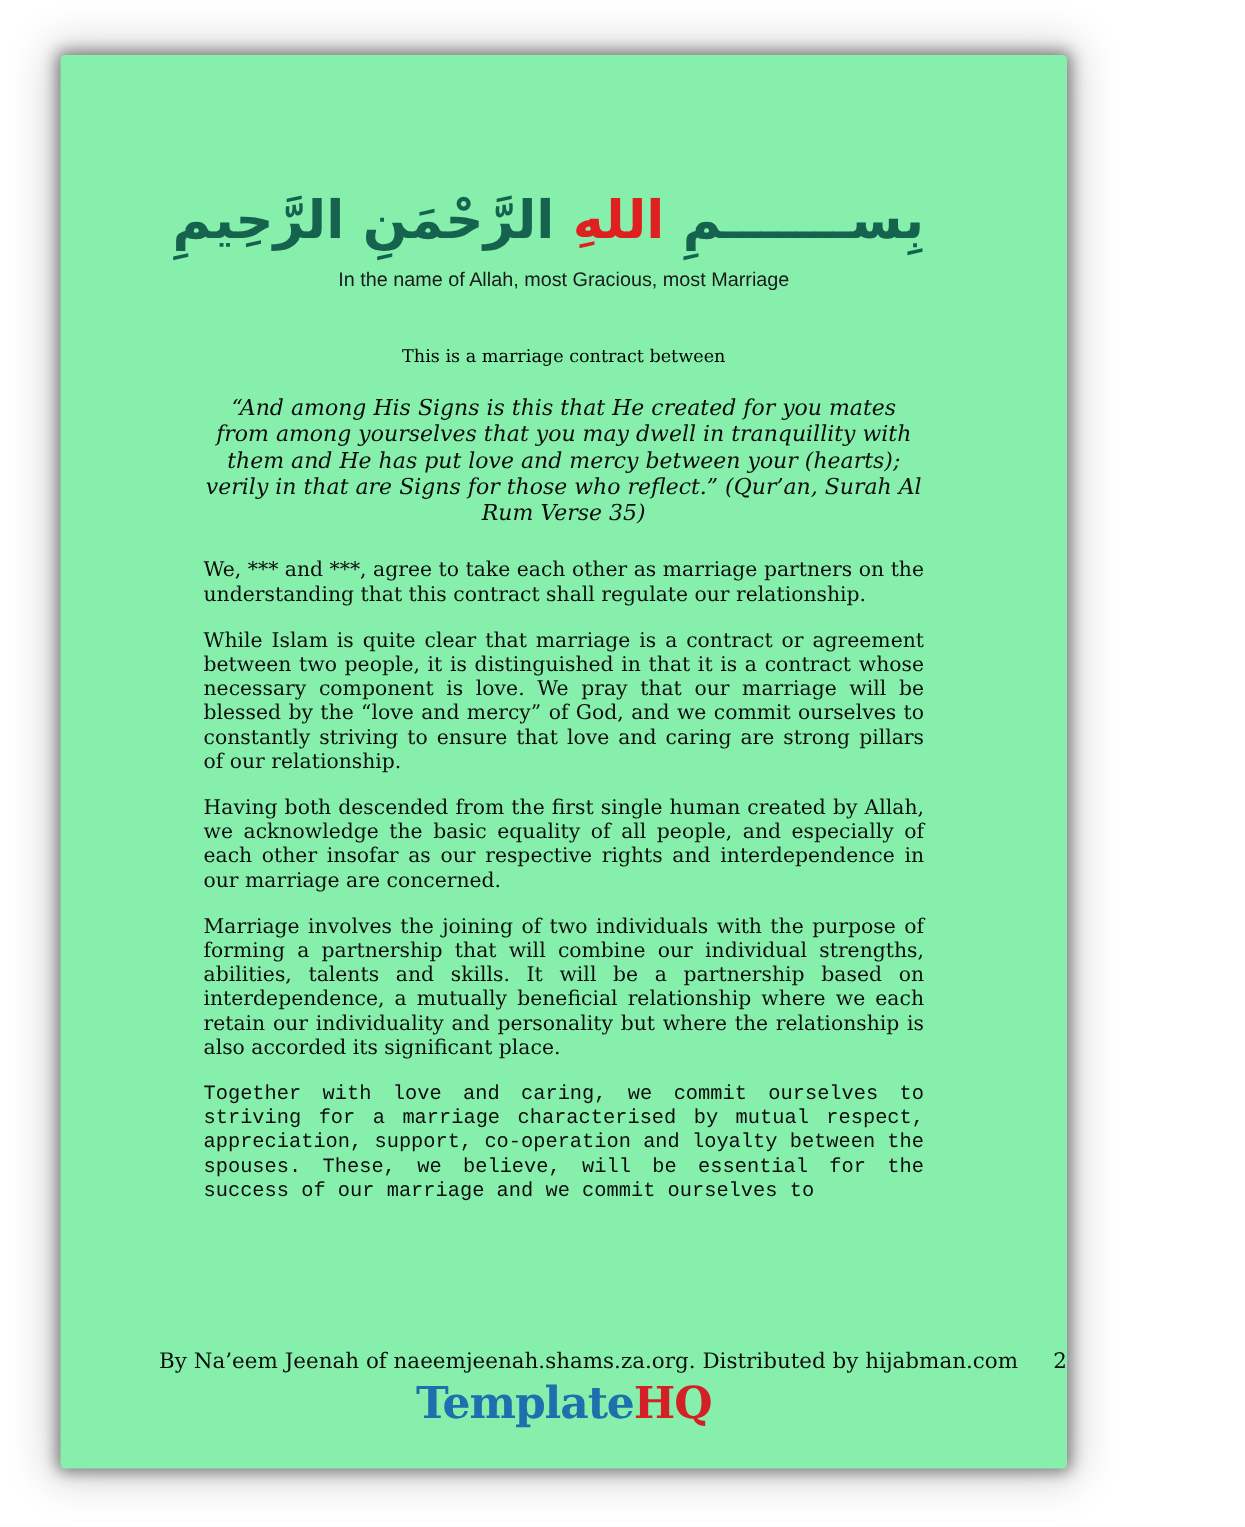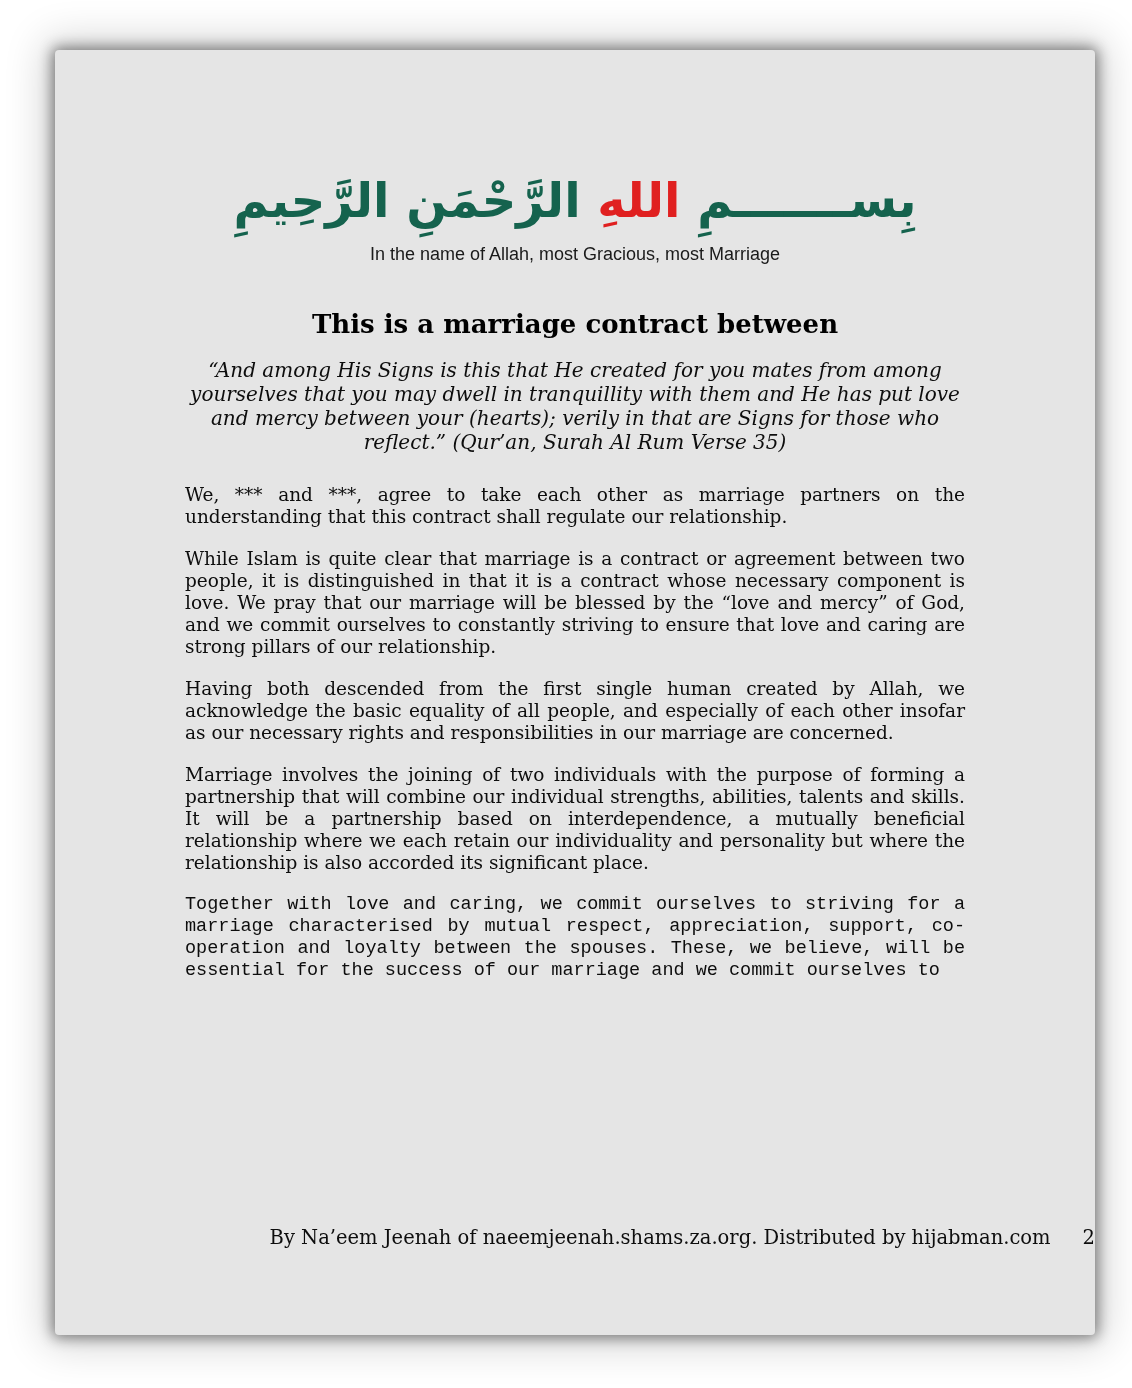--- a/index.html
+++ b/index.html
@@ -13,23 +13,23 @@
   .stage {
     position: relative;
     width: 1132px;
     height: 1388px;
     overflow: hidden;
   }
   .page {
     position: absolute;
     left: 55px;
     top: 50px;
-    width: 1040px;
+    width: 915px;
     height: 1285px;
-    background: #e5e5e5;
+    background: #86efac;
     border-radius: 4px;
     box-shadow: 0 0 14px 3px rgba(0,0,0,0.45), 0 0 40px 10px rgba(0,0,0,0.18);
   }
   .inner {
     padding: 0 130px;
   }
   .bismillah {
     margin-top: 108px;
     text-align: center;
     direction: rtl;
@@ -42,22 +42,22 @@
   .bismillah-translation {
     text-align: center;
     font-family: "Liberation Sans", "DejaVu Sans", sans-serif;
     font-size: 18px;
     color: #1a1a1a;
     margin-top: 2px;
   }
   .doc-title {
     margin-top: 46px;
     text-align: center;
-    font-weight: bold;
-    font-size: 26px;
+    font-weight: normal;
+    font-size: 16px;
     line-height: 26px;
     color: #000000;
   }
   .preamble-heading {
     margin-top: 54px;
     font-weight: bold;
     font-size: 22px;
     color: #000000;
   }
   .quran-quote {
@@ -124,26 +124,29 @@
       <div class="doc-title">
         <div>This is a marriage contract between</div>
       </div>
 
 
       <div class="quran-quote">“And among His Signs is this that He created for you mates from among yourselves that you may dwell in tranquillity with them and He has put love and mercy between your (hearts); verily in that are Signs for those who reflect.” (Qur’an, Surah Al Rum Verse 35)</div>
 
       <div class="paragraphs">
         <p class="para">We, *** and ***, agree to take each other as marriage partners on the understanding that this contract shall regulate our relationship.</p>
         <p class="para">While Islam is quite clear that marriage is a contract or agreement between two people, it is distinguished in that it is a contract whose necessary component is love. We pray that our marriage will be blessed by the “love and mercy” of God, and we commit ourselves to constantly striving to ensure that love and caring are strong pillars of our relationship.</p>
-        <p class="para">Having both descended from the first single human created by Allah, we acknowledge the basic equality of all people, and especially of each other insofar as our necessary rights and responsibilities in our marriage are concerned.</p>
+        <p class="para">Having both descended from the first single human created by Allah, we acknowledge the basic equality of all people, and especially of each other insofar as our respective rights and interdependence in our marriage are concerned.</p>
         <p class="para">Marriage involves the joining of two individuals with the purpose of forming a partnership that will combine our individual strengths, abilities, talents and skills. It will be a partnership based on interdependence, a mutually beneficial relationship where we each retain our individuality and personality but where the relationship is also accorded its significant place.</p>
         <p class="para">Together with love and caring, we commit ourselves to striving for a marriage characterised by mutual respect, appreciation, support, co-operation and loyalty between the spouses. These, we believe, will be essential for the success of our marriage and we commit ourselves to</p>
       </div>
 
     </div>
 
     <div class="footer">
       <span>By Na’eem Jeenah of naeemjeenah.shams.za.org. Distributed by hijabman.com</span><span class="page-number">2</span>
     </div>
 
+    <div class="logo">
+      <span style="color: rgb(30, 111, 173);">Template</span><span style="color: rgb(211, 31, 38);">HQ</span>
+    </div>
 
   </div>
 </div>
 
 </body></html>

